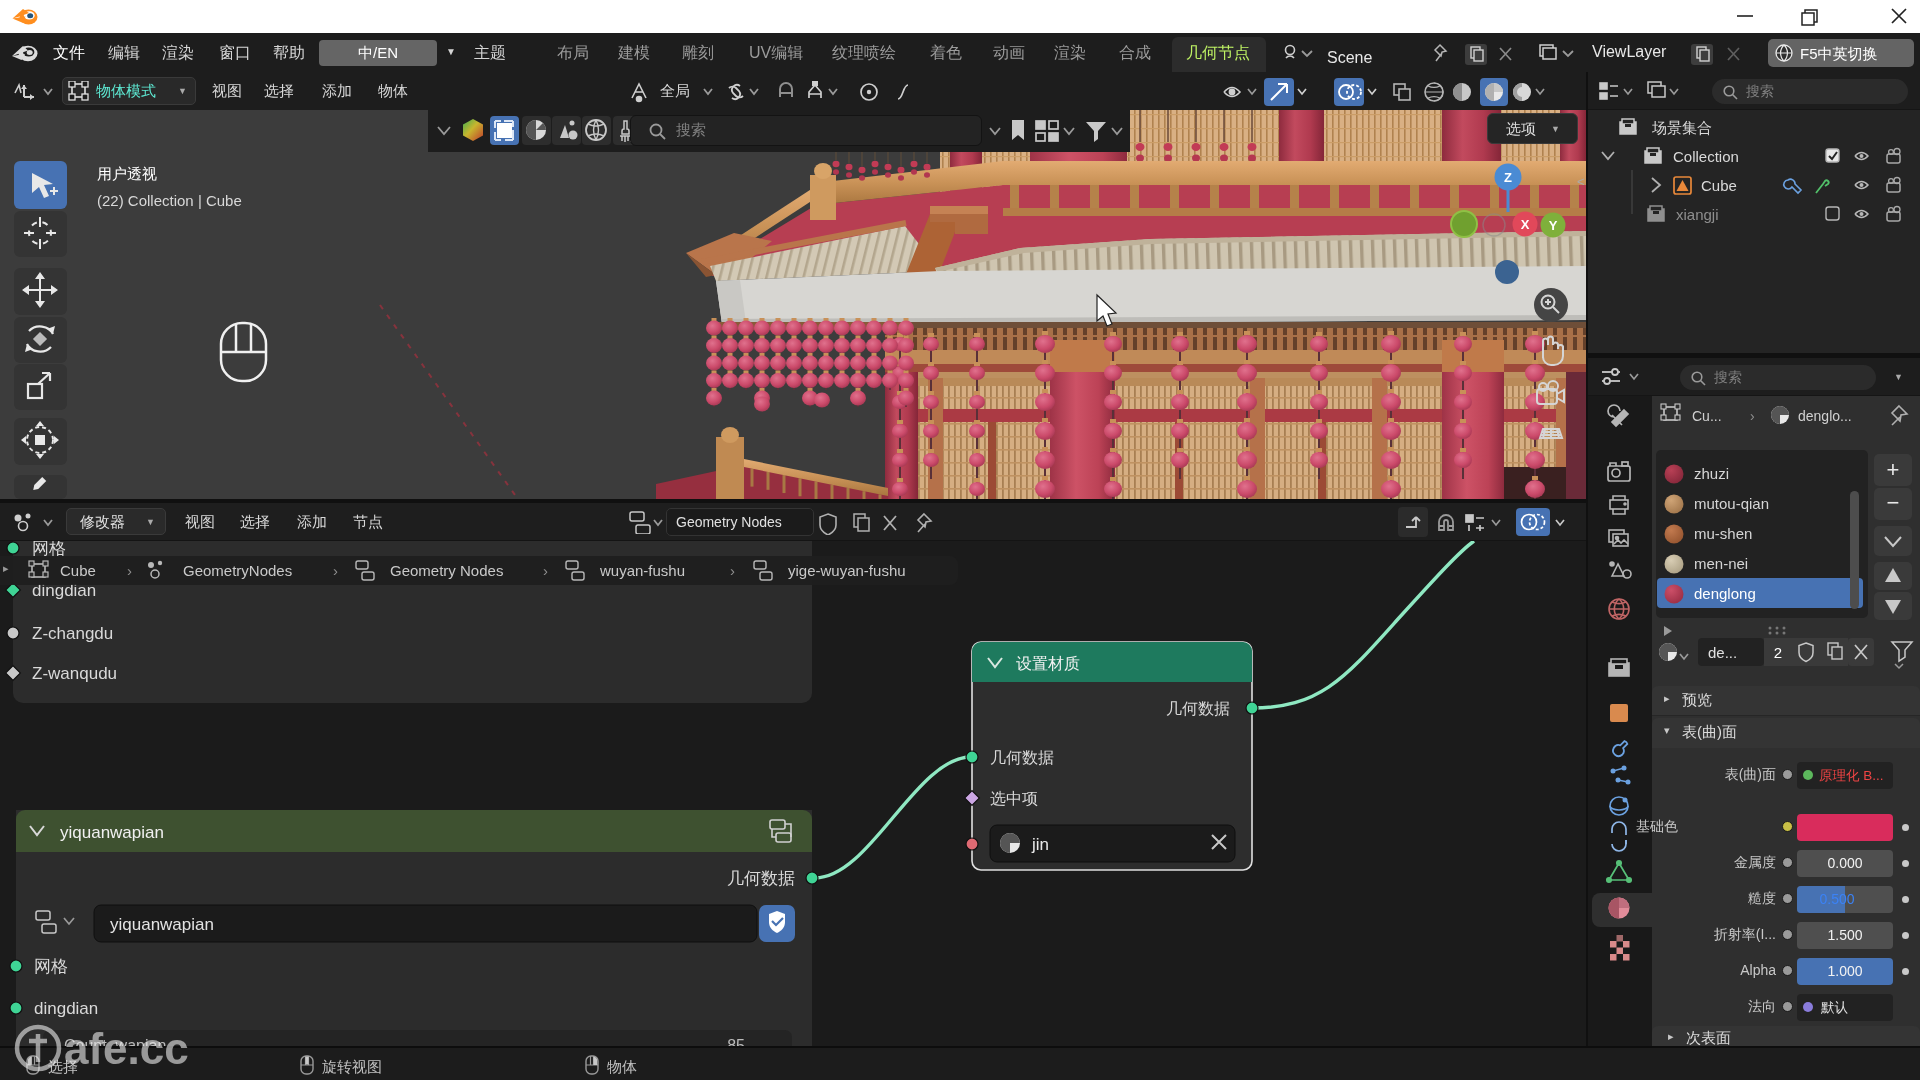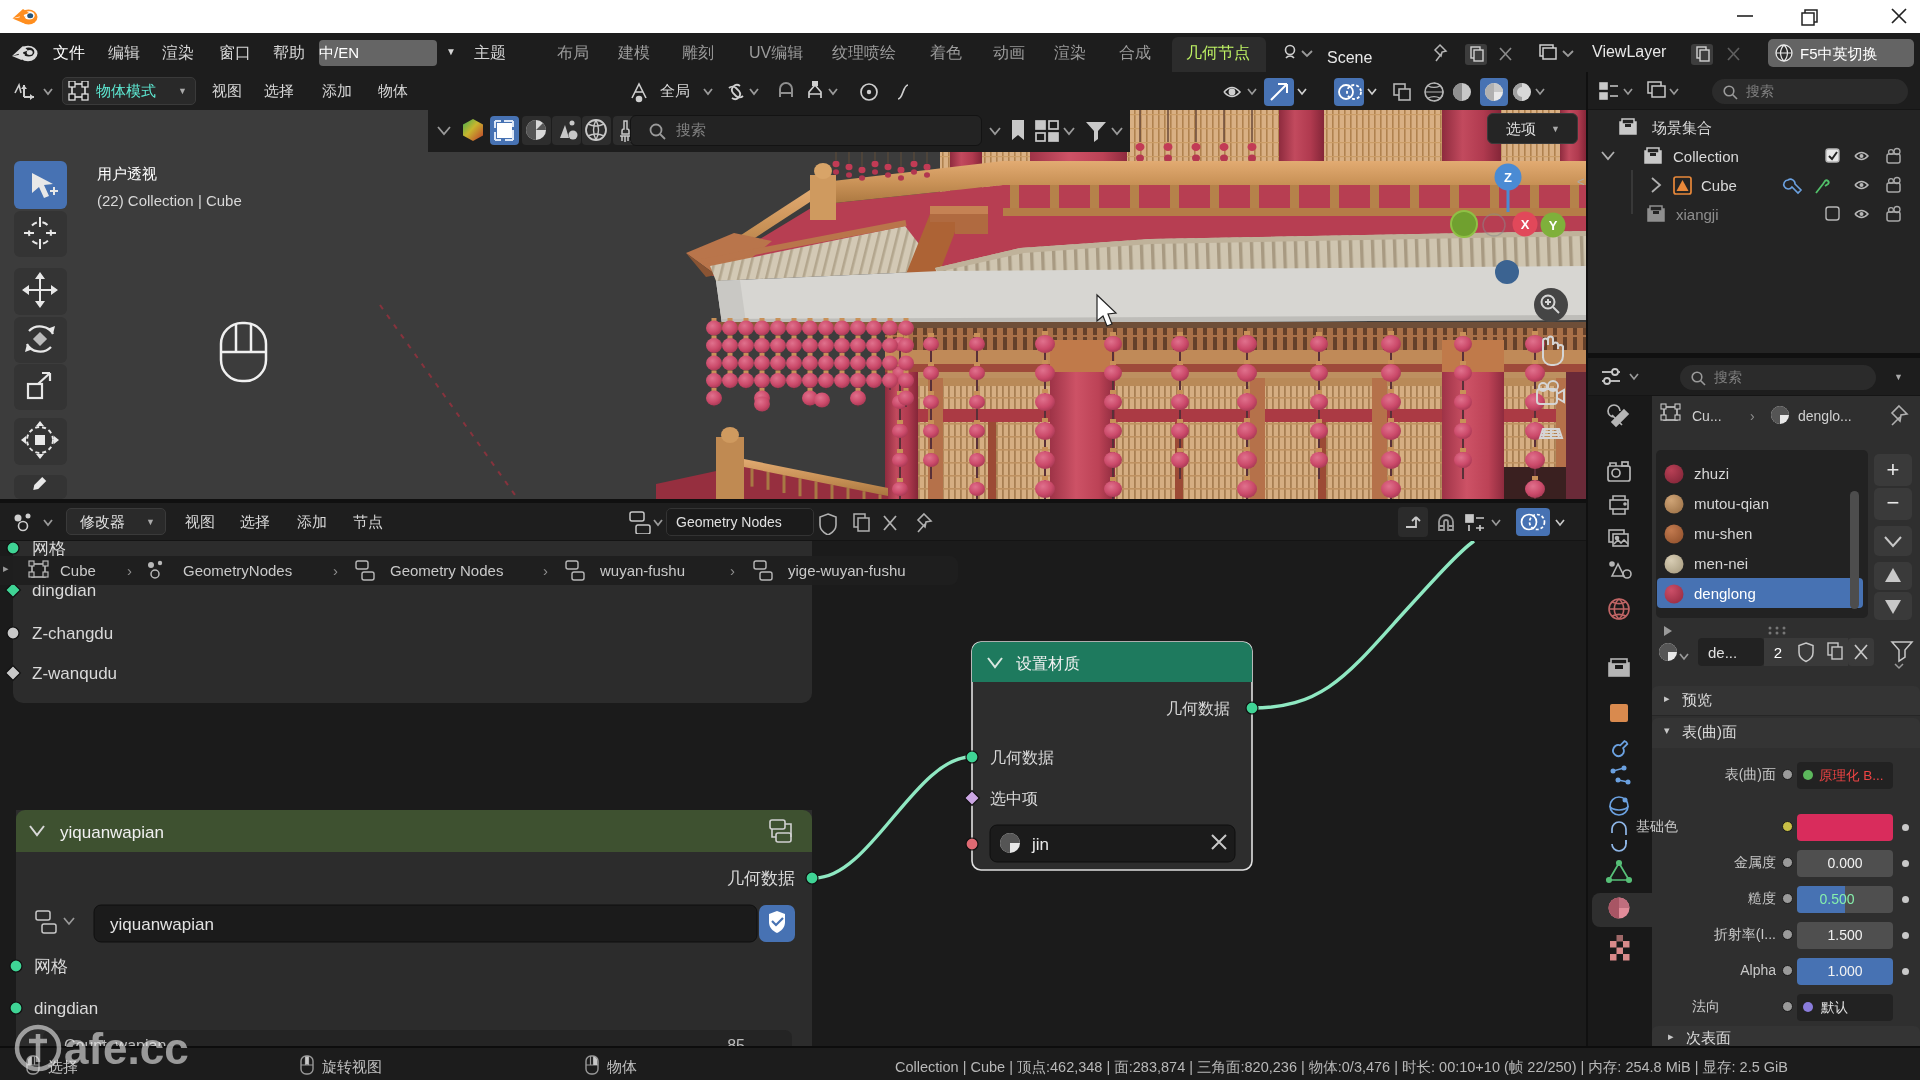--- a/index.html
+++ b/index.html
@@ -29,21 +29,21 @@
 <ellipse cx="17" cy="11.5" rx="9.5" ry="7.8" fill="#dcdcdc"></ellipse>
 <ellipse cx="17.7" cy="10" rx="5.7" ry="4.5" fill="#1d1d1d"></ellipse>
 <ellipse cx="18.7" cy="10.5" rx="3" ry="2.5" fill="#dcdcdc"></ellipse>
 <path d="M1,14 L12 4 L17 8.5 L8.5 11.6 Z M1,14 L14 12 L10.5 18 Z" fill="#dcdcdc"></path>
 </svg>
 <span class="t" style="left:53px;top:10px;font-size:16px;color:#ffffff">文件</span>
 <span class="t" style="left:108px;top:10px;font-size:16px;color:#d5d5d5">编辑</span>
 <span class="t" style="left:162px;top:10px;font-size:16px;color:#d5d5d5">渲染</span>
 <span class="t" style="left:219px;top:10px;font-size:16px;color:#d5d5d5">窗口</span>
 <span class="t" style="left:273px;top:10px;font-size:16px;color:#d5d5d5">帮助</span>
-<div class="abs" style="left:319px;top:7px;width:118px;height:26px;background:#656565;border-radius:4px;color:#fff;font-size:15px;line-height:26px">中/EN</div>
+<div class="abs" style="left:319px;top:7px;width:118px;height:26px;background:#656565;border-radius:4px;color:#fff;font-size:15px;text-align:center;line-height:26px">中/EN</div>
 <span class="t" style="left:446px;top:13px;font-size:10px;color:#d5d5d5">▼</span>
 <span class="t" style="left:474px;top:10px;font-size:16px;color:#d5d5d5">主题</span>
 <span class="t" style="left:557px;top:10px;font-size:16px;color:#9b9b9b">布局</span>
 <span class="t" style="left:618px;top:10px;font-size:16px;color:#9b9b9b">建模</span>
 <span class="t" style="left:682px;top:10px;font-size:16px;color:#9b9b9b">雕刻</span>
 <span class="t" style="left:749px;top:10px;font-size:16px;color:#9b9b9b">UV编辑</span>
 <span class="t" style="left:832px;top:10px;font-size:16px;color:#9b9b9b">纹理喷绘</span>
 <span class="t" style="left:930px;top:10px;font-size:16px;color:#9b9b9b">着色</span>
 <span class="t" style="left:993px;top:10px;font-size:16px;color:#9b9b9b">动画</span>
 <span class="t" style="left:1054px;top:10px;font-size:16px;color:#9b9b9b">渲染</span>
@@ -1132,31 +1132,31 @@
 <div class="abs" style="left:314px;top:466px;width:7px;height:7px;border-radius:50%;background:#c8c8c8"></div>
 <div class="abs" style="left:48px;top:496px;width:140px;text-align:right;font-size:14px;color:#c8c8c8;white-space:nowrap">金属度</div>
 <div class="abs" style="left:194px;top:499px;width:11px;height:11px;border-radius:50%;background:#9a9a9a;border:1px solid #1a1a1a"></div>
 <div class="abs" style="left:209px;top:492px;width:96px;height:27px;background:#4f4f4f;border-radius:4px;color:#f2f2f2;font-size:14px;text-align:center;line-height:27px">0.000</div>
 <div class="abs" style="left:314px;top:502px;width:7px;height:7px;border-radius:50%;background:#c8c8c8"></div>
 <div class="abs" style="left:48px;top:532px;width:140px;text-align:right;font-size:14px;color:#c8c8c8;white-space:nowrap">糙度</div>
 <div class="abs" style="left:194px;top:535px;width:11px;height:11px;border-radius:50%;background:#9a9a9a;border:1px solid #1a1a1a"></div>
 <div class="abs" style="left:209px;top:528px;width:96px;height:27px;background:#4f4f4f;border-radius:4px;overflow:hidden">
       <div style="width:50%;height:100%;background:#4772b3"></div>
     </div>
-<div class="abs" style="left:209px;top:528px;width:80px;height:27px;color:#86efac;font-size:14px;text-align:center;line-height:27px">0.500</div>
+<div class="abs" style="left:209px;top:528px;width:80px;height:27px;color:#3b82f6;font-size:14px;text-align:center;line-height:27px">0.500</div>
 <div class="abs" style="left:314px;top:538px;width:7px;height:7px;border-radius:50%;background:#c8c8c8"></div>
 <div class="abs" style="left:48px;top:568px;width:140px;text-align:right;font-size:14px;color:#c8c8c8;white-space:nowrap">折射率(I...</div>
 <div class="abs" style="left:194px;top:571px;width:11px;height:11px;border-radius:50%;background:#9a9a9a;border:1px solid #1a1a1a"></div>
 <div class="abs" style="left:209px;top:564px;width:96px;height:27px;background:#4f4f4f;border-radius:4px;color:#f2f2f2;font-size:14px;text-align:center;line-height:27px">1.500</div>
 <div class="abs" style="left:314px;top:574px;width:7px;height:7px;border-radius:50%;background:#c8c8c8"></div>
 <div class="abs" style="left:48px;top:604px;width:140px;text-align:right;font-size:14px;color:#c8c8c8;white-space:nowrap">Alpha</div>
 <div class="abs" style="left:194px;top:607px;width:11px;height:11px;border-radius:50%;background:#9a9a9a;border:1px solid #1a1a1a"></div>
 <div class="abs" style="left:209px;top:600px;width:96px;height:27px;background:#4772b3;border-radius:4px;color:#f2f2f2;font-size:14px;text-align:center;line-height:27px">1.000</div>
 <div class="abs" style="left:314px;top:610px;width:7px;height:7px;border-radius:50%;background:#c8c8c8"></div>
-<div class="abs" style="left:48px;top:640px;width:140px;text-align:center;font-size:14px;color:#c8c8c8;white-space:nowrap">法向</div>
+<div class="abs" style="left:48px;top:640px;width:140px;text-align:right;font-size:14px;color:#c8c8c8;white-space:nowrap">法向</div>
 <div class="abs" style="left:194px;top:643px;width:11px;height:11px;border-radius:50%;background:#9a9a9a;border:1px solid #1a1a1a"></div>
 <div class="abs" style="left:209px;top:636px;width:96px;height:27px;background:#222;border-radius:4px"></div>
 <div class="abs" style="left:215px;top:644px;width:10px;height:10px;border-radius:50%;background:#8a7cdb"></div>
 <span class="t" style="left:233px;top:641px;font-size:13.5px;color:#e0e0e0">默认</span>
 <div class="abs" style="left:64px;top:668px;width:268px;height:20px;background:#343434;border-radius:6px 6px 0 0"></div>
 <span class="t" style="left:80px;top:672px;font-size:11px;color:#c8c8c8">▸</span>
 <span class="t" style="left:98px;top:671px;font-size:15px;color:#dcdcdc">次表面</span>
 </div>
 <div class="abs" style="left:0;top:1046px;width:1920px;height:34px;background:#1c1c1c;border-top:2px solid #0d0d0d">
 <svg class="abs" style="left:26px;top:7px" width="14" height="20" viewBox="0 0 14 20">
@@ -1176,20 +1176,19 @@
 </svg>
 <span class="t" style="left:322px;top:10px;font-size:15px;color:#c0c0c0">旋转视图</span>
 <svg class="abs" style="left:585px;top:7px" width="14" height="20" viewBox="0 0 14 20">
 <rect x="1" y="1" width="12" height="18" rx="5" fill="none" stroke="#9a9a9a" stroke-width="1.4"></rect>
 <path d="M1 10 h12 M5.5 1 v9 M8.5 1 v9" stroke="#9a9a9a" stroke-width="1.2"></path>
 <path d="M1.8 6 a4 4 0 0 1 3.7 -4.5 v8.5 h-3.7 z" fill="none" transform="translate(0,0)"></path>
 <rect x="5.5" y="1.5" width="3" height="8" fill="none"></rect>
 <path d="M12.2 6 a4 4 0 0 0 -3.7 -4.5 v8.5 h3.7 z" fill="#c8c8c8"></path>
 </svg>
 <span class="t" style="left:607px;top:10px;font-size:15px;color:#c0c0c0">物体</span>
-<span class="t" style="left:895px;top:10px;font-size:14.5px;color:#b8b8b8">Collection | Cube | 顶点:462,348 | 面:283,874 | 三角面:820,236 | 物体:0/3,476 | 时长: 00:10+10 (帧 22/250) | 内存: 254.8 MiB | 显存: 2.5 GiB</span>
 </div>
 <div class="abs" style="left:12px;top:1018px;z-index:50;opacity:0.6">
 <svg width="220" height="58" viewBox="0 0 220 58">
 <circle cx="26" cy="30" r="21" fill="none" stroke="#ececec" stroke-width="4.5"></circle>
 <path d="M26 16 v28 M17 23 h18" stroke="#ececec" stroke-width="4.5" fill="none"></path>
 <text x="52" y="46" font-size="44" font-weight="bold" fill="#ececec" font-family="Liberation Sans,sans-serif">afe.cc</text>
 </svg>
   </div>
 </body></html>

